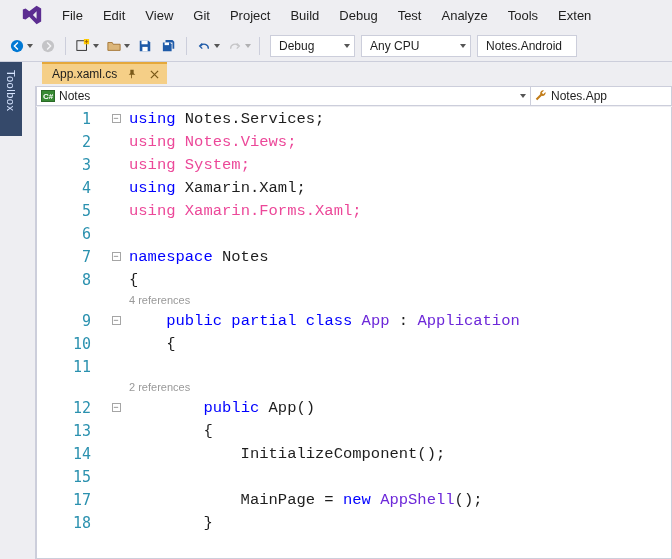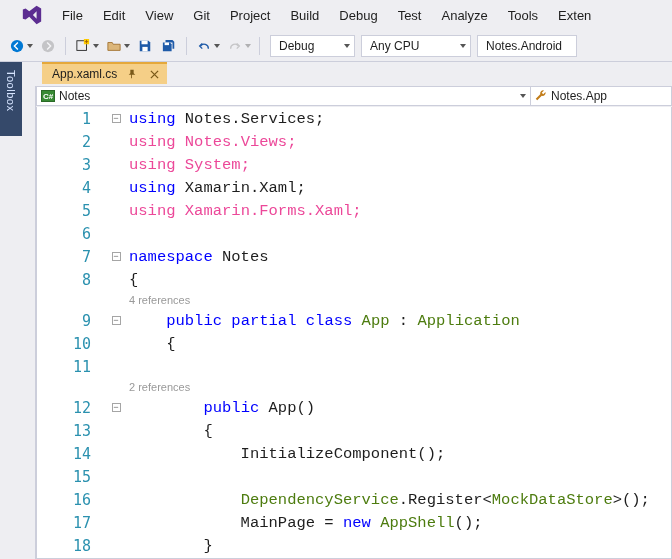--- a/index.html
+++ b/index.html
@@ -192,21 +192,21 @@
     border-left: 1px dotted #c0c0c0;
     left: 8px;
   }
   .codecell {
     font-family: Consolas, "Courier New", monospace;
     font-size: 15.5px;
     white-space: pre;
     padding-left: 4px;
   }
   .kw { color: #0000ff; }
-  .type { color: #4d7c0f; margin-top: 20px; }
+  .type { color: #6d28d9; margin-top: 20px; }
   .faded .kw, .faded .type, .faded { color: #ec4899; }
   .codelens {
     font-family: Liberation Sans, sans-serif;
     font-size: 11px;
     color: #999999;
     padding-left: 4px;
   }
   .codelens-row { height: 18px; }
   .toolbox-lead {
     width:36px;
@@ -468,27 +468,20 @@
         <div class="codecell"><span>            InitializeComponent();</span></div>
       </div>
     <div class="code-row">
         <div class="gutter">15</div>
         <div class="fold-col">
           <div class="fold-line"></div>
         </div>
         <div class="codecell"></div>
       </div>
     <div class="code-row">
-        <div class="gutter">16</div>
-        <div class="fold-col">
-          <div class="fold-line"></div>
-        </div>
-        <div class="codecell"><span>            </span><span class="type">DependencyService</span><span>.Register&lt;</span><span class="type">MockDataStore</span><span>&gt;();</span></div>
-      </div>
-    <div class="code-row">
         <div class="gutter">17</div>
         <div class="fold-col">
           <div class="fold-line"></div>
         </div>
         <div class="codecell"><span>            MainPage = </span><span class="kw">new</span><span> </span><span class="type">AppShell</span><span>();</span></div>
       </div>
     <div class="code-row">
         <div class="gutter">18</div>
         <div class="fold-col">
           <div class="fold-line"></div>

